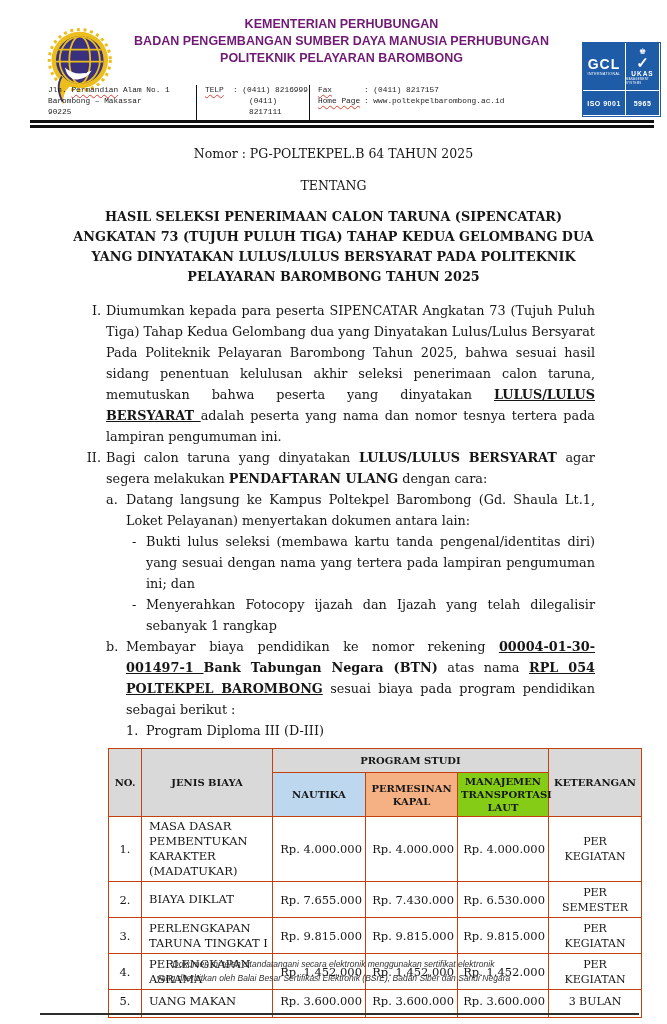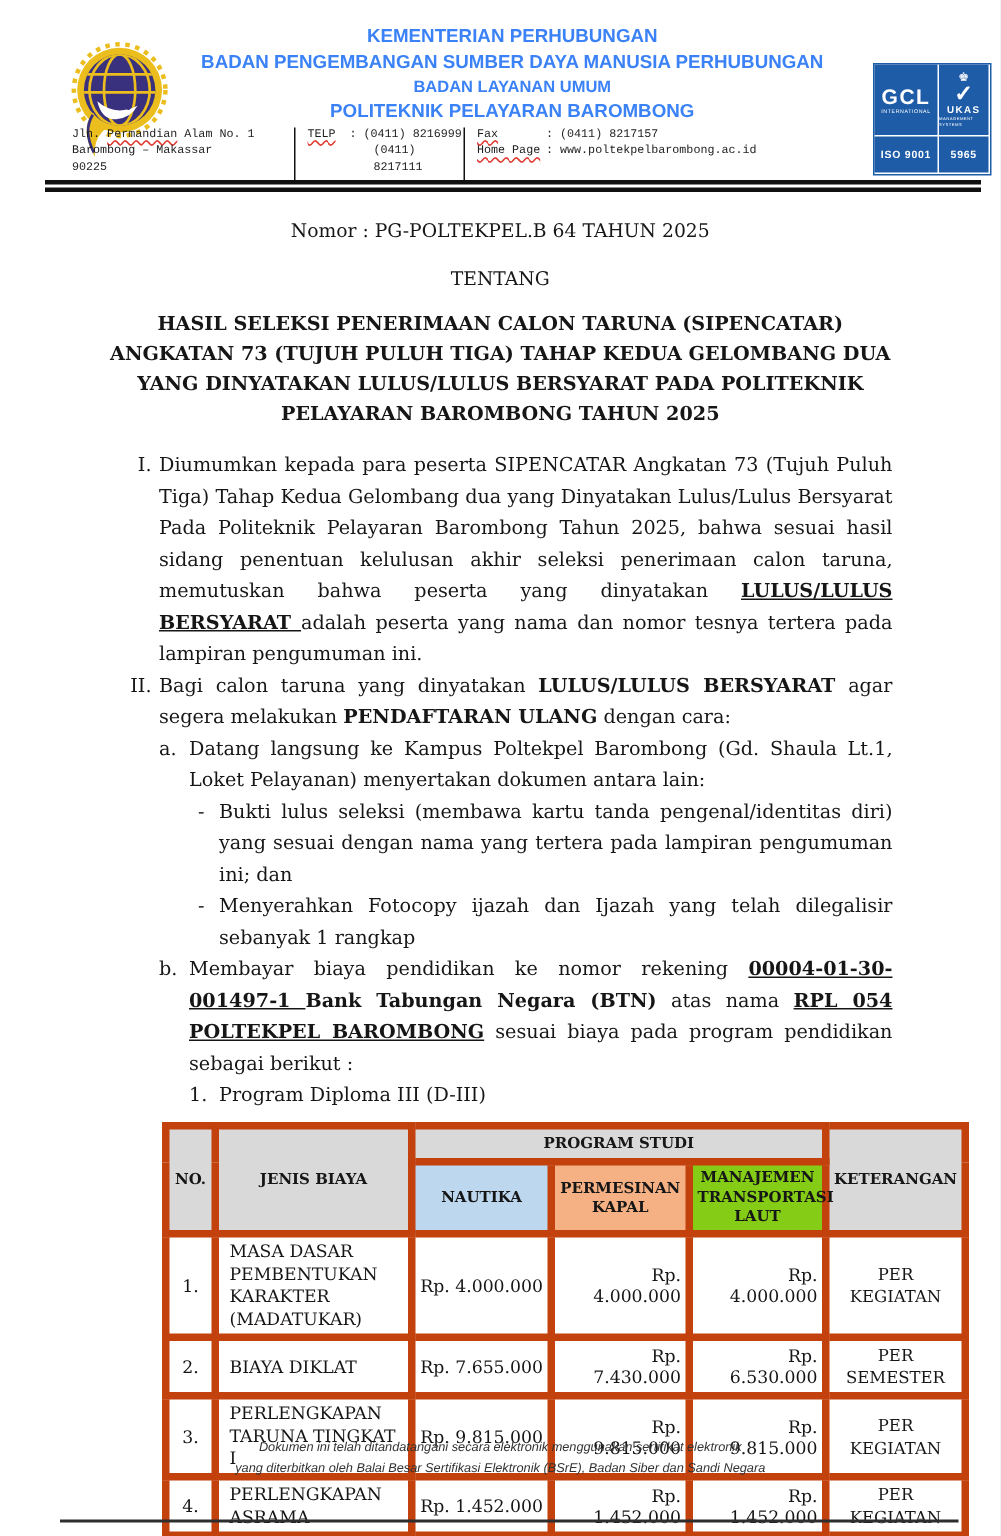--- a/index.html
+++ b/index.html
@@ -2,21 +2,21 @@
 <html><head>
 <meta charset="utf-8">
 <style>
   html,body{margin:0;padding:0;background:#e8e8e8;}
   .page{position:relative;width:667px;height:1024px;background:#ffffff;margin:0 auto;overflow:hidden;
         font-family:"DejaVu Serif", serif;color:#161616;}
 
   
   .logo{position:absolute;left:44px;top:28px;width:70px;height:82px;}
   .org-block{position:absolute;left:108px;right:92px;top:16px;text-align:center;
-             font-family:"Liberation Sans", sans-serif;font-weight:bold;color:#3b82f6;}
+             font-family:"Liberation Sans", sans-serif;font-weight:bold;color:#701a75;}
   .org-1,.org-2,.org-4{font-size:12.5px;line-height:17px;}
   .org-3{font-size:11px;line-height:16px;}
 
   .badge{position:absolute;right:6px;top:42px;width:77px;height:73px;background:#ffffff;
          display:grid;grid-template-columns:42px 33px;grid-template-rows:47px 24px;gap:1px;
          border:1px solid #1E5CA8;font-family:"Liberation Sans", sans-serif;}
   .badge>div{background:#1E5CA8;color:#fff;display:flex;flex-direction:column;align-items:center;justify-content:center;}
   .gcl-text{font-size:14px;font-weight:bold;letter-spacing:1px;line-height:14px;}
   .gcl-sub{font-size:3.5px;letter-spacing:0.4px;margin-top:1px;}
   .ukas-crown{font-size:8px;line-height:8px;}
@@ -60,21 +60,21 @@
   .dash-marker{width:20px;flex:none;padding-left:6px;box-sizing:border-box;}
   .dash-content{flex:1;text-align:justify;}
   .num-item{display:flex;}
   .num-marker{width:20px;flex:none;}
   .num-content{flex:1;}
   .b{font-weight:bold;}
   .bu{font-weight:bold;text-decoration:underline;}
 
   
   table.fees{border-collapse:collapse;table-layout:fixed;width:533px;margin:7px 0 0 108px;}
-  table.fees th,table.fees td{border:5px solid #c2410c;padding:2px 3px;box-sizing:border-box;}
+  table.fees th,table.fees td{border:1px solid #c2410c;padding:2px 3px;box-sizing:border-box;}
   table.fees th{font-size:10px;font-weight:bold;text-align:center;line-height:13px;}
   .hdr-gray{background:#D9D9D9;}
   .hdr-nautika{background:#BDD7EE;}
   .hdr-permesinan{background:#F5B183;}
   .hdr-mtl{background:#84cc16;}
   .c-no{text-align:center;font-size:11.5px;vertical-align:middle;}
   .c-jenis{font-size:11.5px;line-height:15px;padding-left:7px !important;vertical-align:middle;}
   .c-val{text-align:right;font-size:11.5px;vertical-align:middle;}
   .c-ket{text-align:center;font-size:11px;line-height:15px;vertical-align:middle;}
   tr.r5 td,tr.r6 td{vertical-align:top;padding-top:4px;}
@@ -108,21 +108,20 @@
       <path d="M28 52 q16 14 36 4 q-6 11 -19 12 q-13 1 -17 -16 z" fill="#ffffff"></path>
       <circle cx="56" cy="58" r="1.8" fill="#39307E"></circle>
       <path d="M24 62 q-12 16 2 40 q-2 -20 14 -28 q-10 -3 -16 -12 z" fill="#EBBE1E"></path>
       <path d="M24 64 q-9 14 1 34" fill="none" stroke="#39307E" stroke-width="2.4"></path>
     </svg>
   </div>
 
   <div class="org-block">
     <div class="org-1">KEMENTERIAN PERHUBUNGAN</div>
     <div class="org-2">BADAN PENGEMBANGAN SUMBER DAYA MANUSIA PERHUBUNGAN</div>
-    <div class="org-3">BADAN LAYANAN UMUM</div>
     <div class="org-4">POLITEKNIK PELAYARAN BAROMBONG</div>
   </div>
 
   <div class="badge">
     <div>
       <span class="gcl-text">GCL</span>
       <span class="gcl-sub">INTERNATIONAL</span>
     </div>
     <div>
       <span class="ukas-crown">♚</span>

